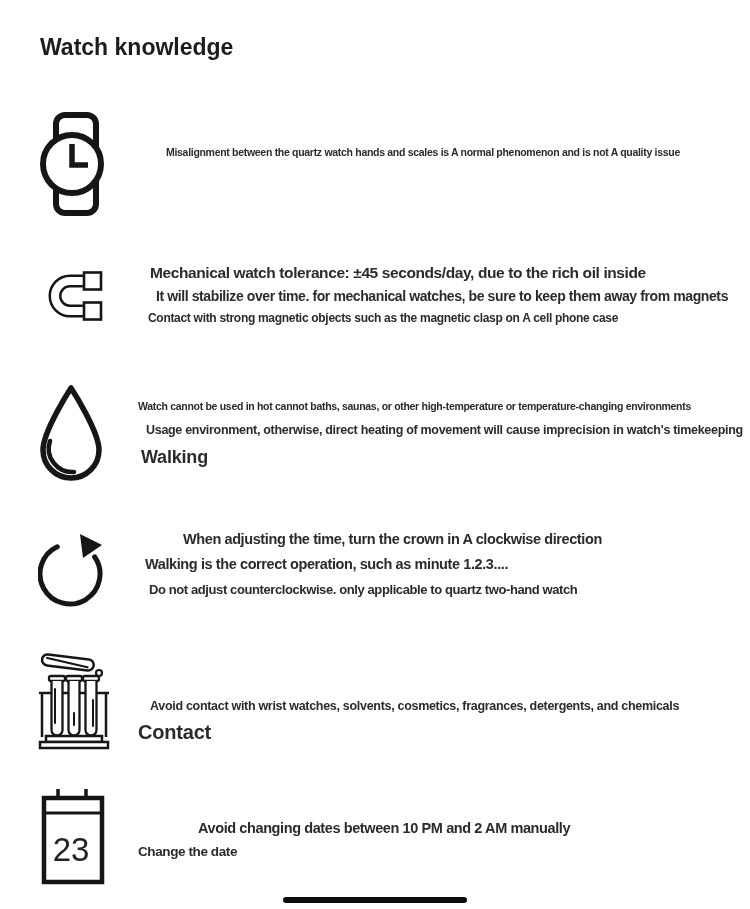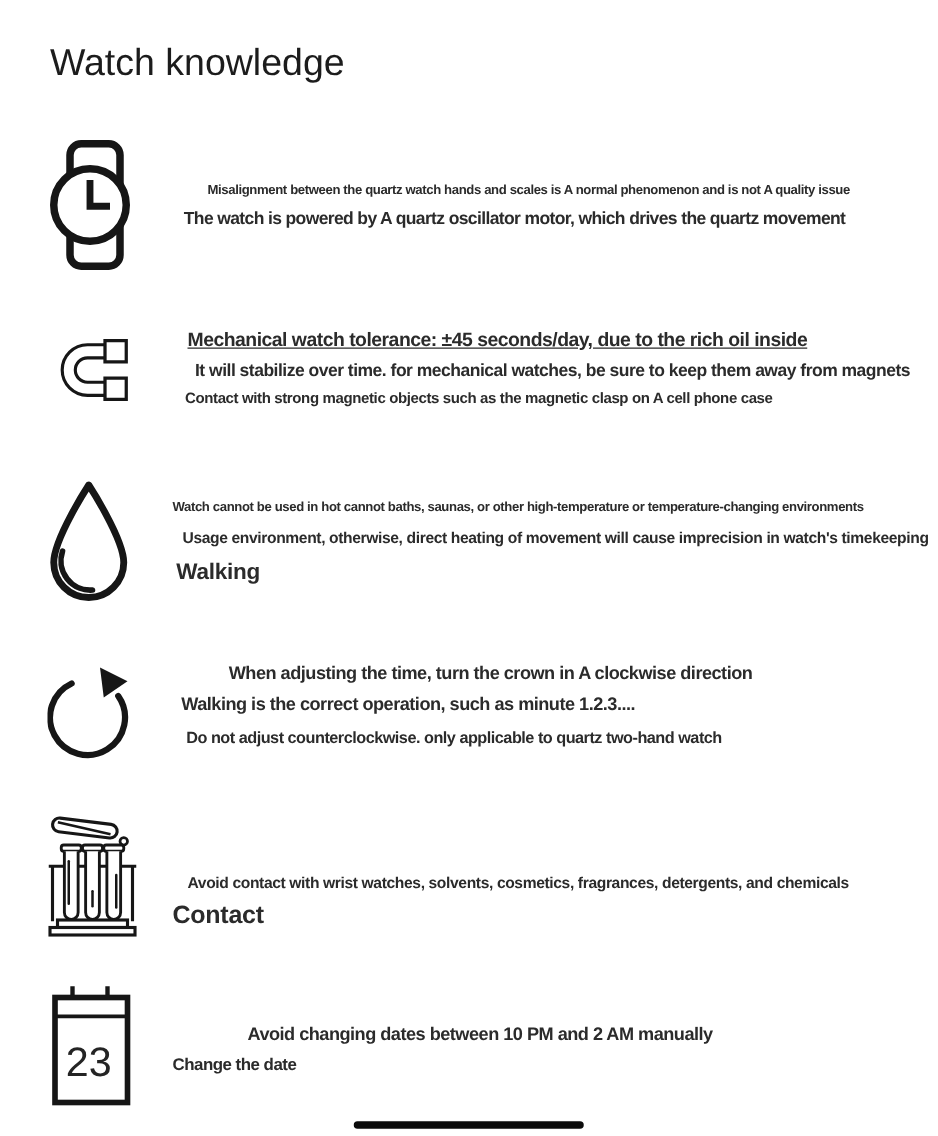--- a/index.html
+++ b/index.html
@@ -2,38 +2,38 @@
 <html><head>
 <meta charset="utf-8">
 <style>
   html,body{margin:0;padding:0;background:#fff;}
   .canvas{
     position:relative;width:750px;height:909px;background:#ffffff;overflow:hidden;
     font-family:"Liberation Sans",sans-serif;color:#272727;
   }
   .page-title{
     position:absolute;left:40px;top:34px;margin:0;
-    font-size:30px;font-weight:400;color:#1c1c1c;letter-spacing:0;
+    font-size:23px;font-weight:700;color:#1c1c1c;letter-spacing:0;
   }
   .section{position:absolute;left:0;width:750px;}
   .icon-box{position:absolute;display:block;}
   .icon-box svg{display:block;width:100%;height:100%;}
   .text-col{position:absolute;display:block;}
   .text-col p{margin:0;font-weight:700;color:#2b2b2b;letter-spacing:-0.3px;white-space:nowrap;}
 
   
   .s1 .icon-box{left:40px;top:112px;width:66px;height:104px;}
   .s1 .text-col{left:147px;top:145px;}
   .s1 .l1{font-size:10.5px;line-height:14px;margin:0 0 7px 19px;}
   .s1 .l2{font-size:14px;line-height:17px;letter-spacing:-0.5px;}
 
   
   .s2 .icon-box{left:38px;top:266px;width:68px;height:60px;}
   .s2 .text-col{left:148px;top:263px;}
-  .s2 .l1{font-size:15.5px;line-height:19px;margin:0 0 5px 2px;letter-spacing:-0.4px;text-decoration:underline;}
+  .s2 .l1{font-size:15.5px;line-height:19px;margin:0 0 5px 2px;letter-spacing:-0.4px;}
   .s2 .l2{font-size:14px;line-height:18px;margin:0 0 6px 8px;letter-spacing:-0.4px;}
   .s2 .l3{font-size:12px;line-height:15px;}
 
   
   .s3 .icon-box{left:38px;top:384px;width:66px;height:97px;}
   .s3 .text-col{left:138px;top:399px;}
   .s3 .l1{font-size:10.5px;line-height:14px;margin:0 0 9px 0;}
   .s3 .l2{font-size:12.5px;line-height:16px;margin:0 0 8px 8px;}
   .s3 .l3{font-size:18px;line-height:22px;margin:0 0 0 3px;letter-spacing:-0.2px;}
 
@@ -73,21 +73,20 @@
   <div class="section s1">
     <span class="icon-box">
       <svg viewBox="0 0 66 104" fill="none">
         <rect x="16" y="3" width="40" height="98" rx="9" fill="#fff" stroke="#161616" stroke-width="6"></rect>
         <circle cx="32" cy="52" r="29" fill="#fff" stroke="#161616" stroke-width="6"></circle>
         <path d="M32 32 V53 H48" stroke="#161616" stroke-width="5.5"></path>
       </svg>
     </span>
     <div class="text-col">
       <p class="l1">Misalignment between the quartz watch hands and scales is A normal phenomenon and is not A quality issue</p>
-      <p class="l2">The watch is powered by A quartz oscillator motor, which drives the quartz movement</p>
     </div>
   </div>
 
   <div class="section s2">
     <span class="icon-box">
       <svg viewBox="0 0 68 60" fill="none">
         <path d="M58 15 H32 A15 15 0 0 0 32 45 H58" stroke="#161616" stroke-width="13"></path>
         <path d="M58 15 H32 A15 15 0 0 0 32 45 H58" stroke="#ffffff" stroke-width="8"></path>
         <rect x="46" y="6.5" width="17" height="17" fill="#fff" stroke="#161616" stroke-width="2.6"></rect>
         <rect x="46" y="36.5" width="17" height="17" fill="#fff" stroke="#161616" stroke-width="2.6"></rect>

